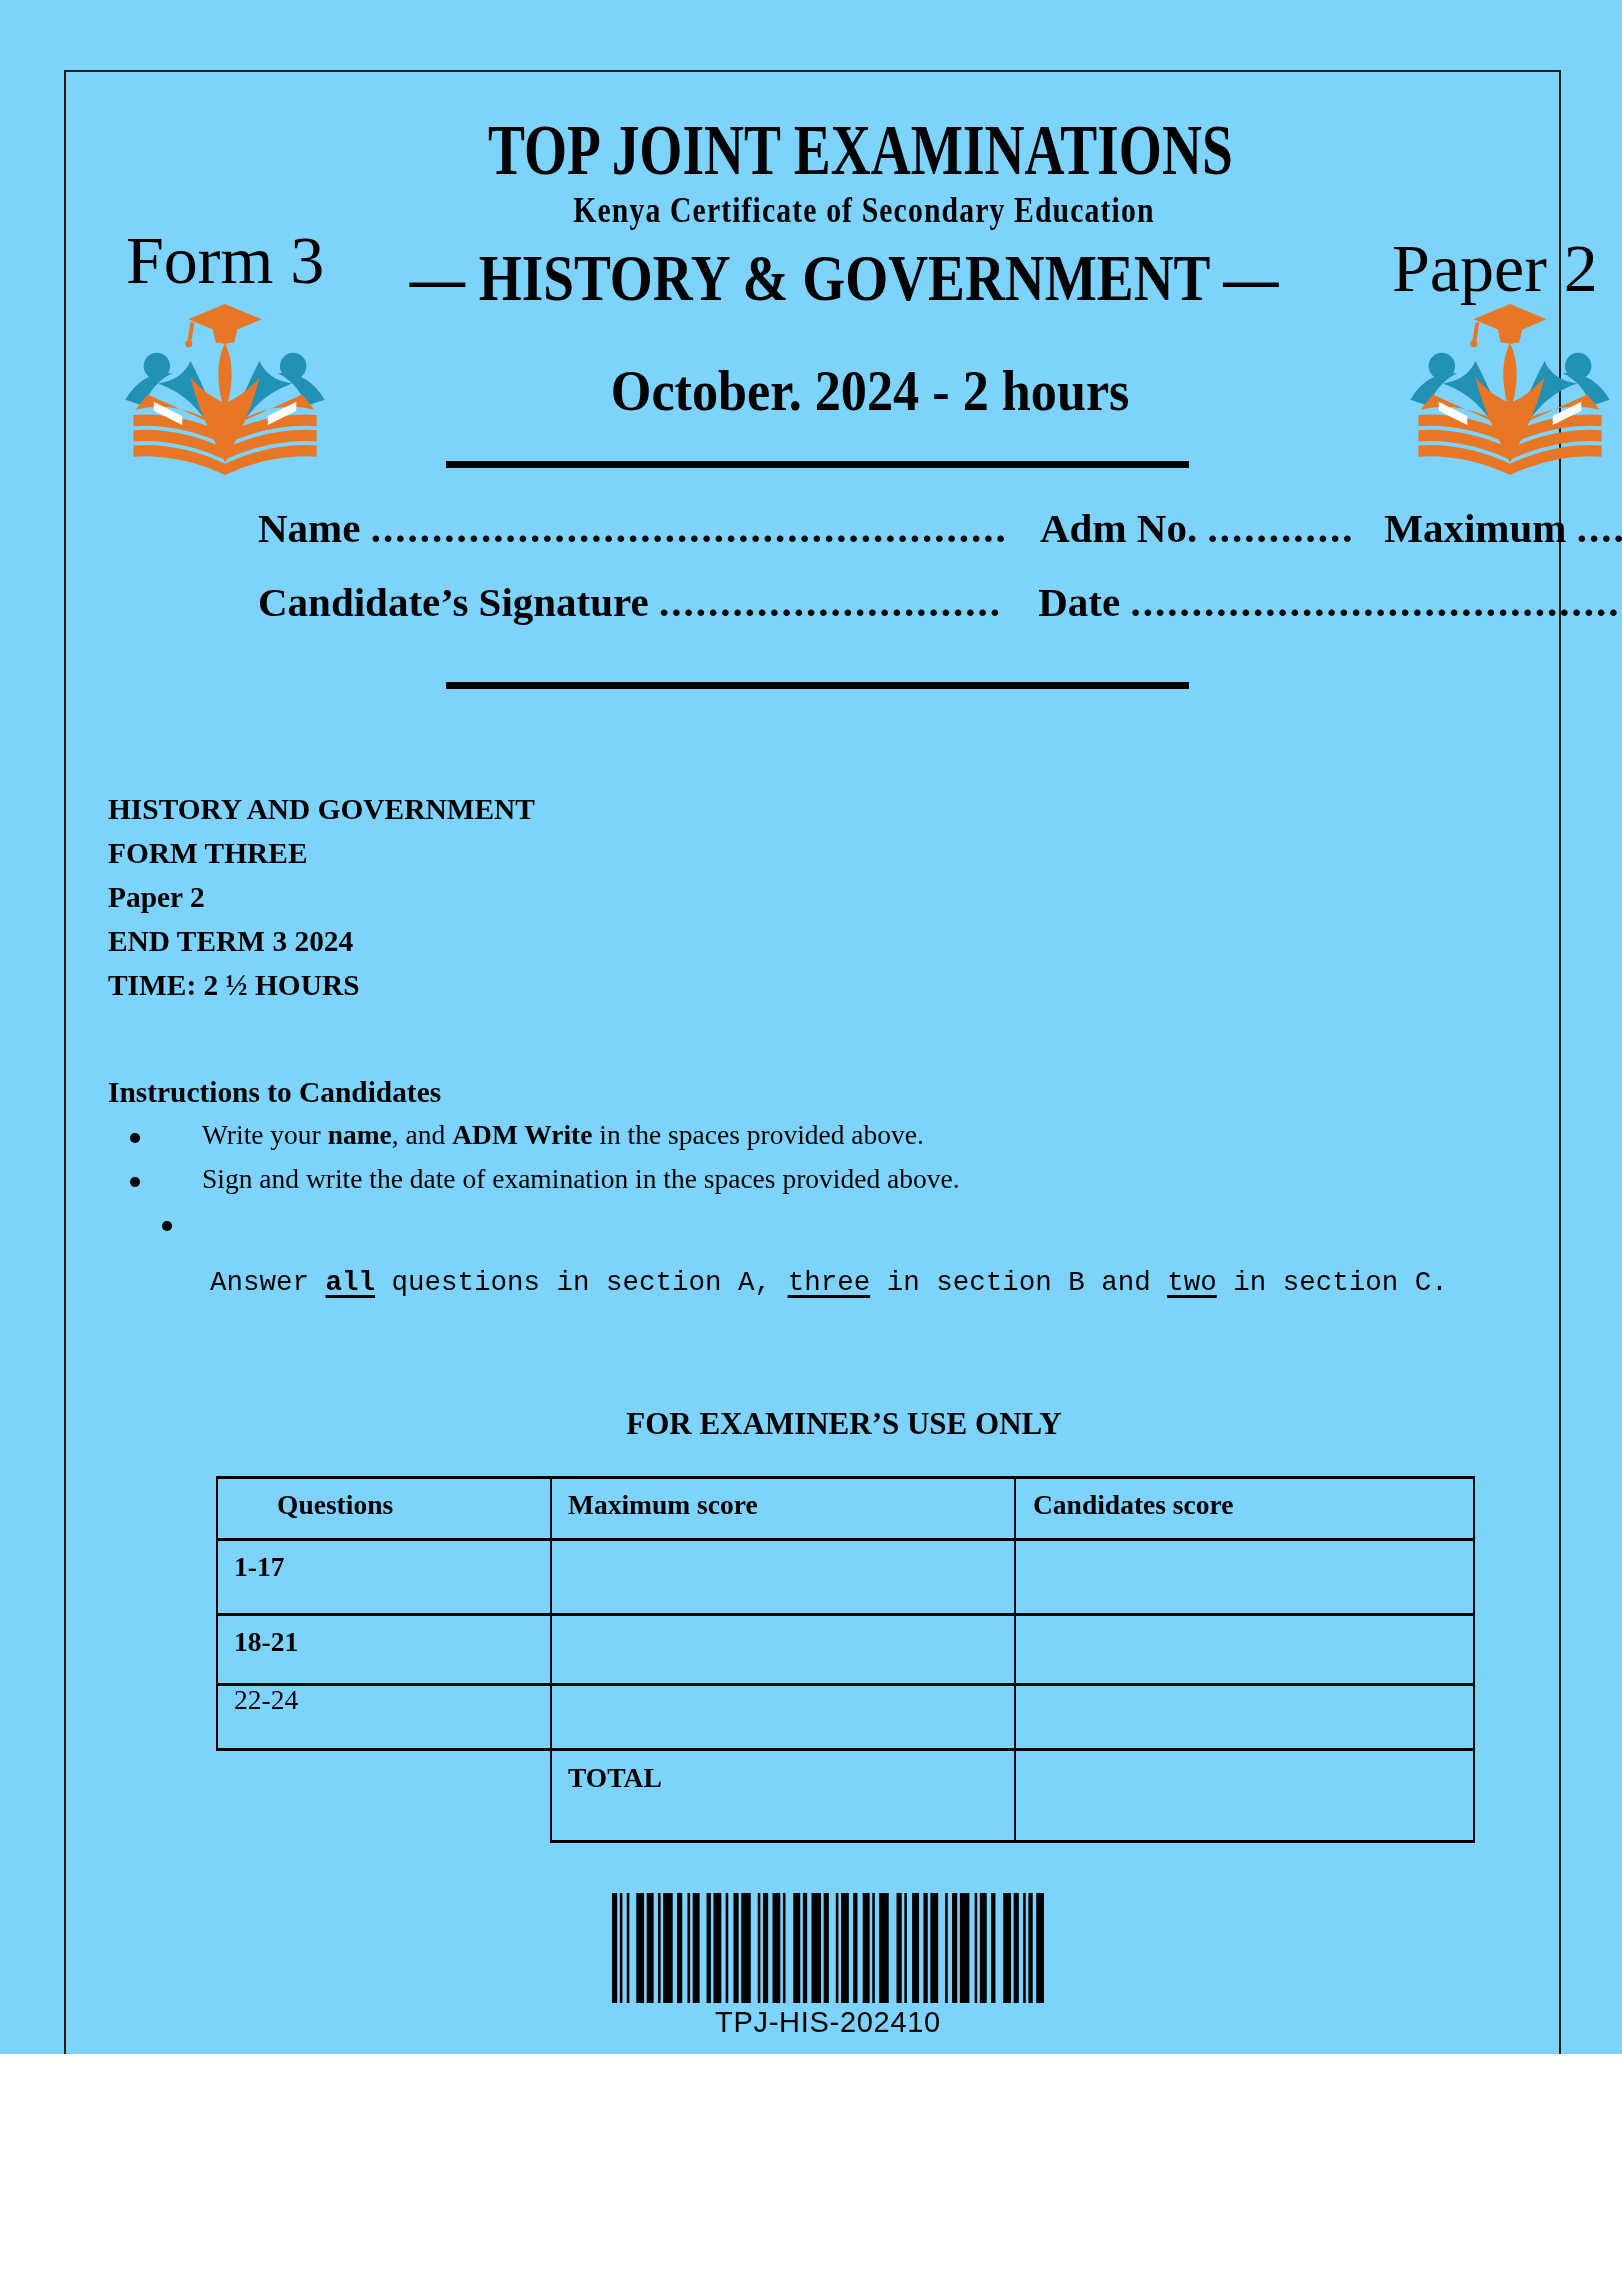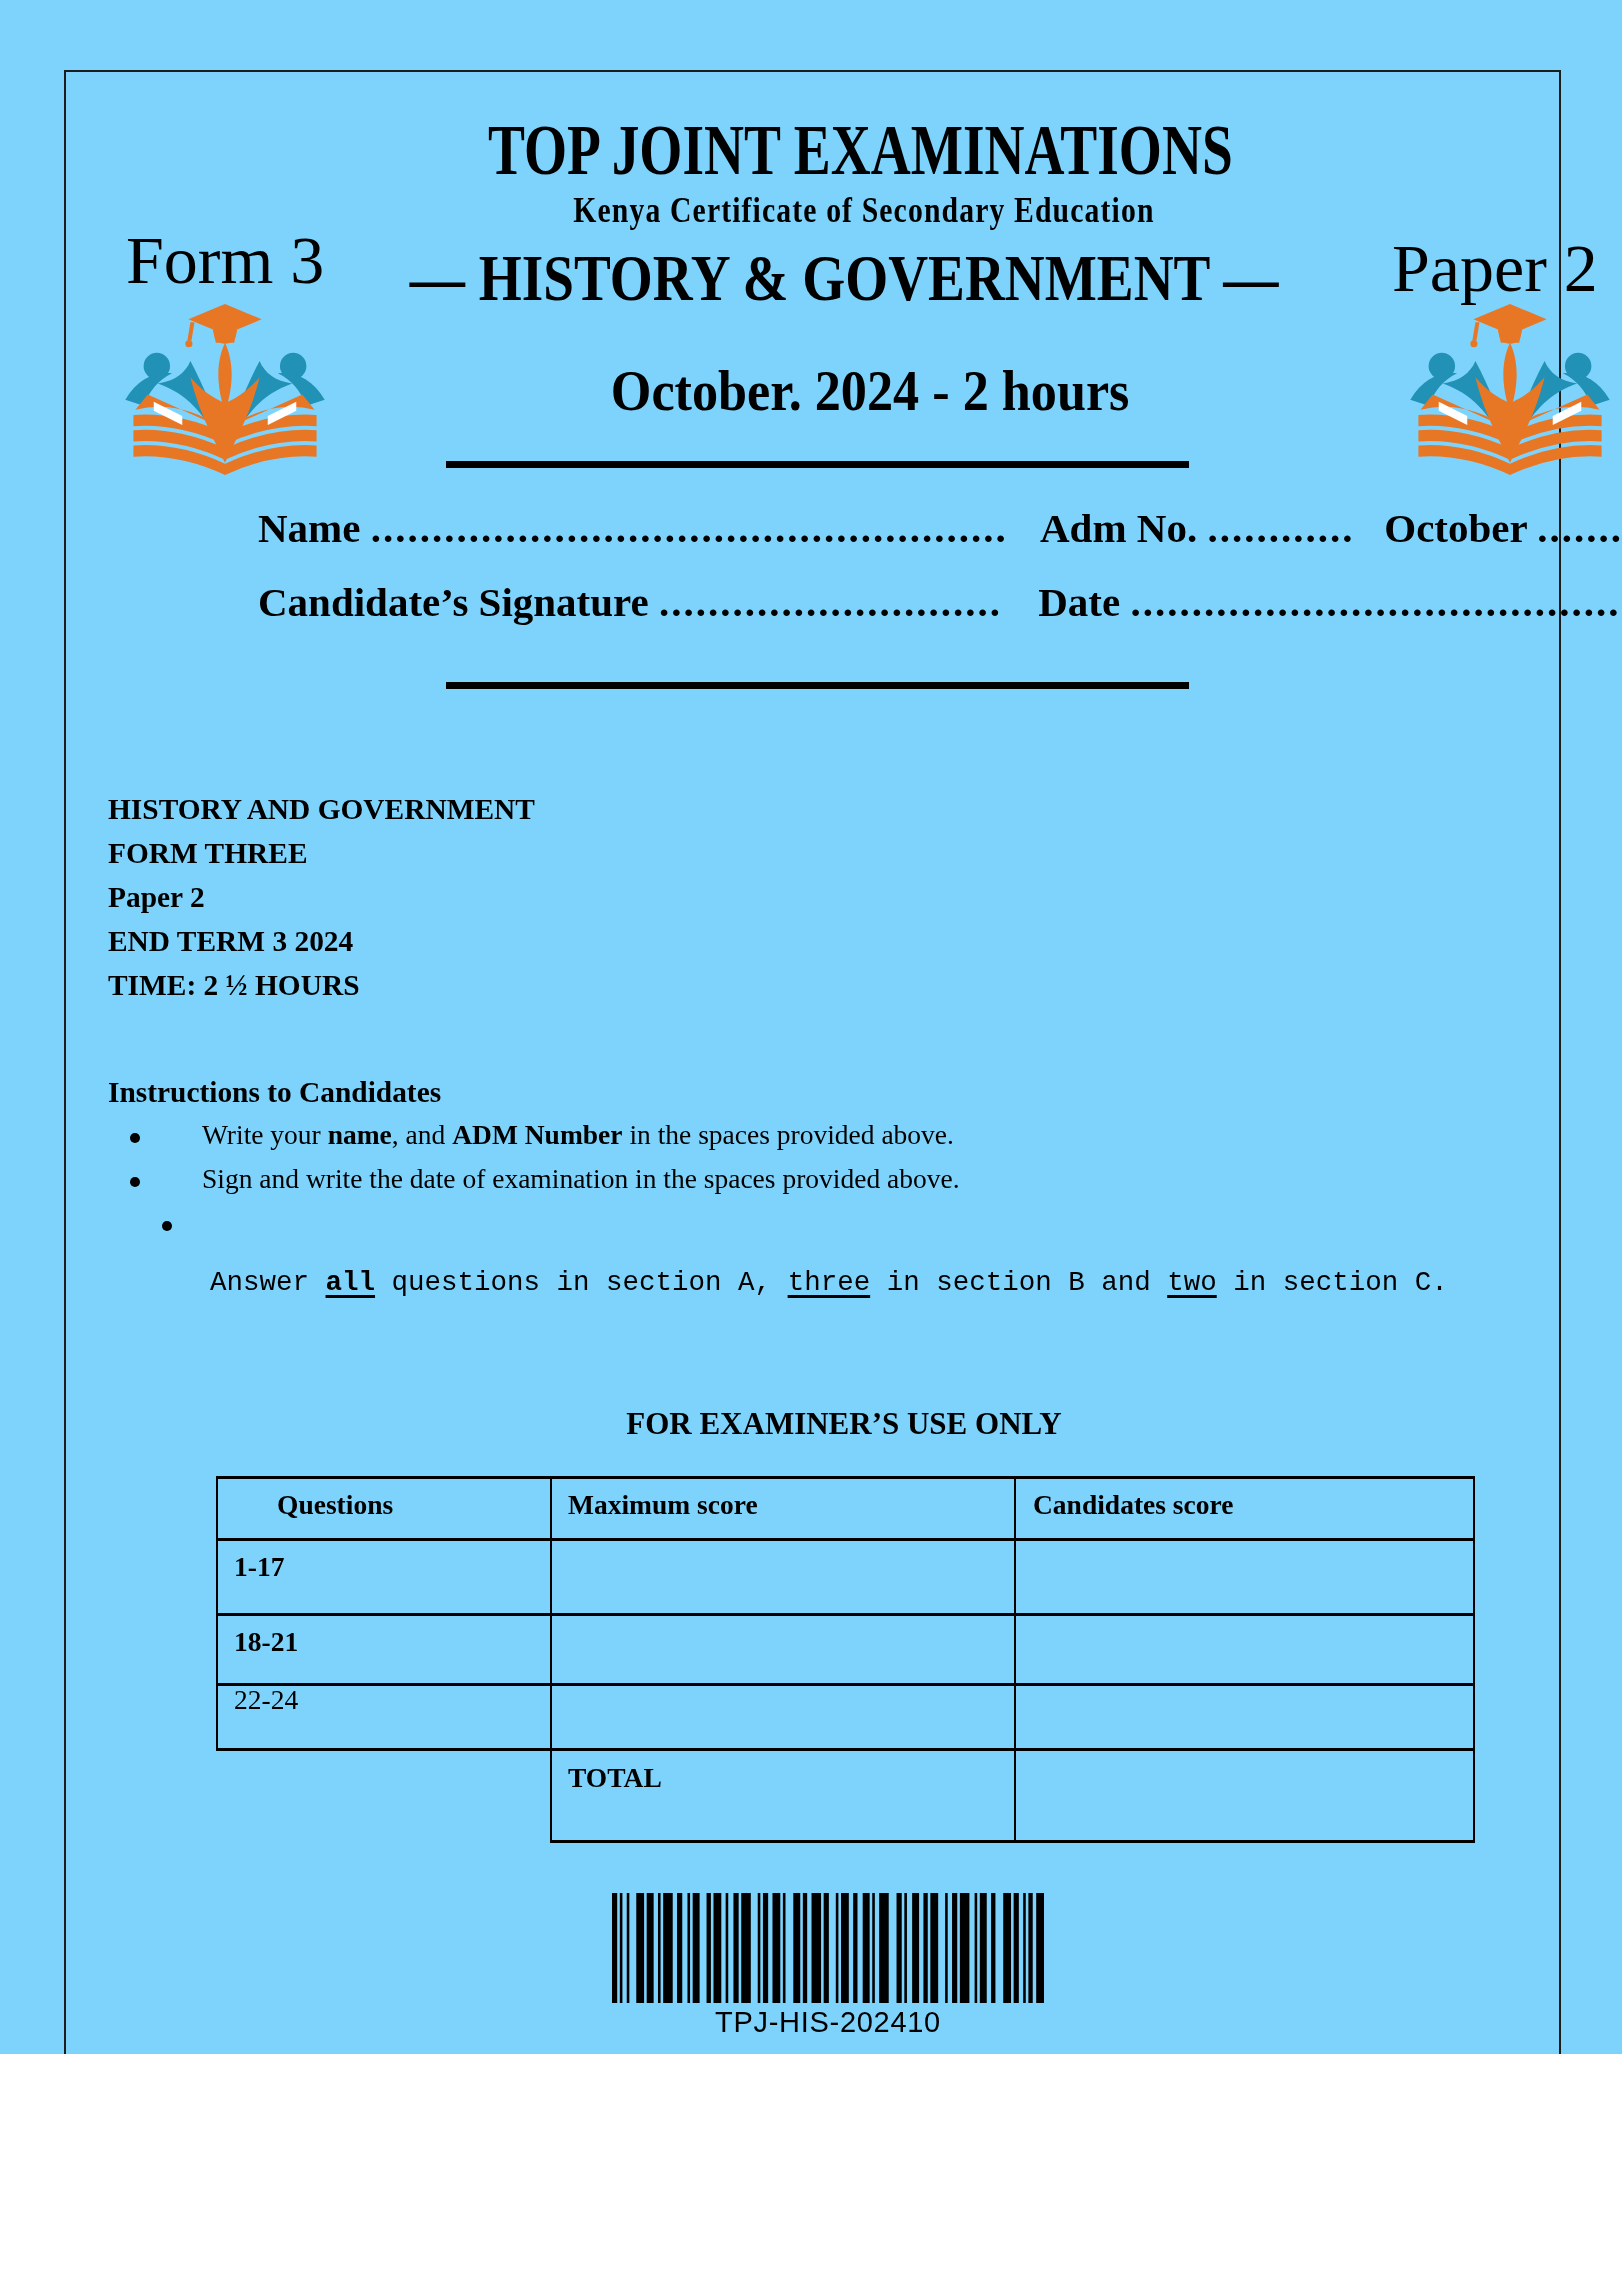--- a/index.html
+++ b/index.html
@@ -100,21 +100,21 @@
 
   <div class="rule" style="left:446px;top:461px;width:743px;"></div>
   <div class="rule" style="left:446px;top:682px;width:743px;"></div>
 
   <div class="abs" style="left:258px;top:504px;">
     <span class="fieldline">
       <span>Name</span>
       <span class="dots">....................................................</span>
       <span style="margin-left:22px;">Adm No.</span>
       <span class="dots">............</span>
-      <span style="margin-left:19.6px;">October</span>
+      <span style="margin-left:19.6px;">Maximum</span>
       <span class="dots">..........................</span>
     </span>
   </div>
   <div class="abs" style="left:258px;top:578px;">
     <span class="fieldline">
       <span>Candidate’s Signature</span>
       <span class="dots">............................</span>
       <span style="margin-left:26px;">Date</span>
       <span class="dots">................................................</span>
     </span>
@@ -125,21 +125,21 @@
     <div class="midline">FORM THREE</div>
     <div class="midline">Paper 2</div>
     <div class="midline">END TERM 3 2024</div>
     <div class="midline">TIME: 2 ½ HOURS</div>
   </div>
 
   <div class="abs instr-head" style="left:108px;top:1076px;">Instructions to Candidates</div>
 
   <div class="bullet-dot" style="left:130px;top:1133px;"></div>
   <div class="abs instr-text" style="left:202px;top:1119px;">
-    <span>Write your </span><span class="bold">name</span><span>, and </span><span class="bold">ADM Number</span><span> in the spaces provided above.</span>
+    <span>Write your </span><span class="bold">name</span><span>, and </span><span class="bold">ADM Write</span><span> in the spaces provided above.</span>
   </div>
 
   <div class="bullet-dot" style="left:130px;top:1177px;"></div>
   <div class="abs instr-text" style="left:202px;top:1163px;">Sign and write the date of examination in the spaces provided above.</div>
 
   <div class="bullet-dot" style="left:162px;top:1221px;"></div>
   <div class="abs instr-text" style="left:210px;top:1267px;font-family:Liberation Mono, monospace;">
     <span>Answer </span><span class="bold uline">all</span><span> questions in section A, </span><span class="uline">three</span><span> in section B and </span><span class="uline">two</span><span> in section C.</span>
   </div>
 

